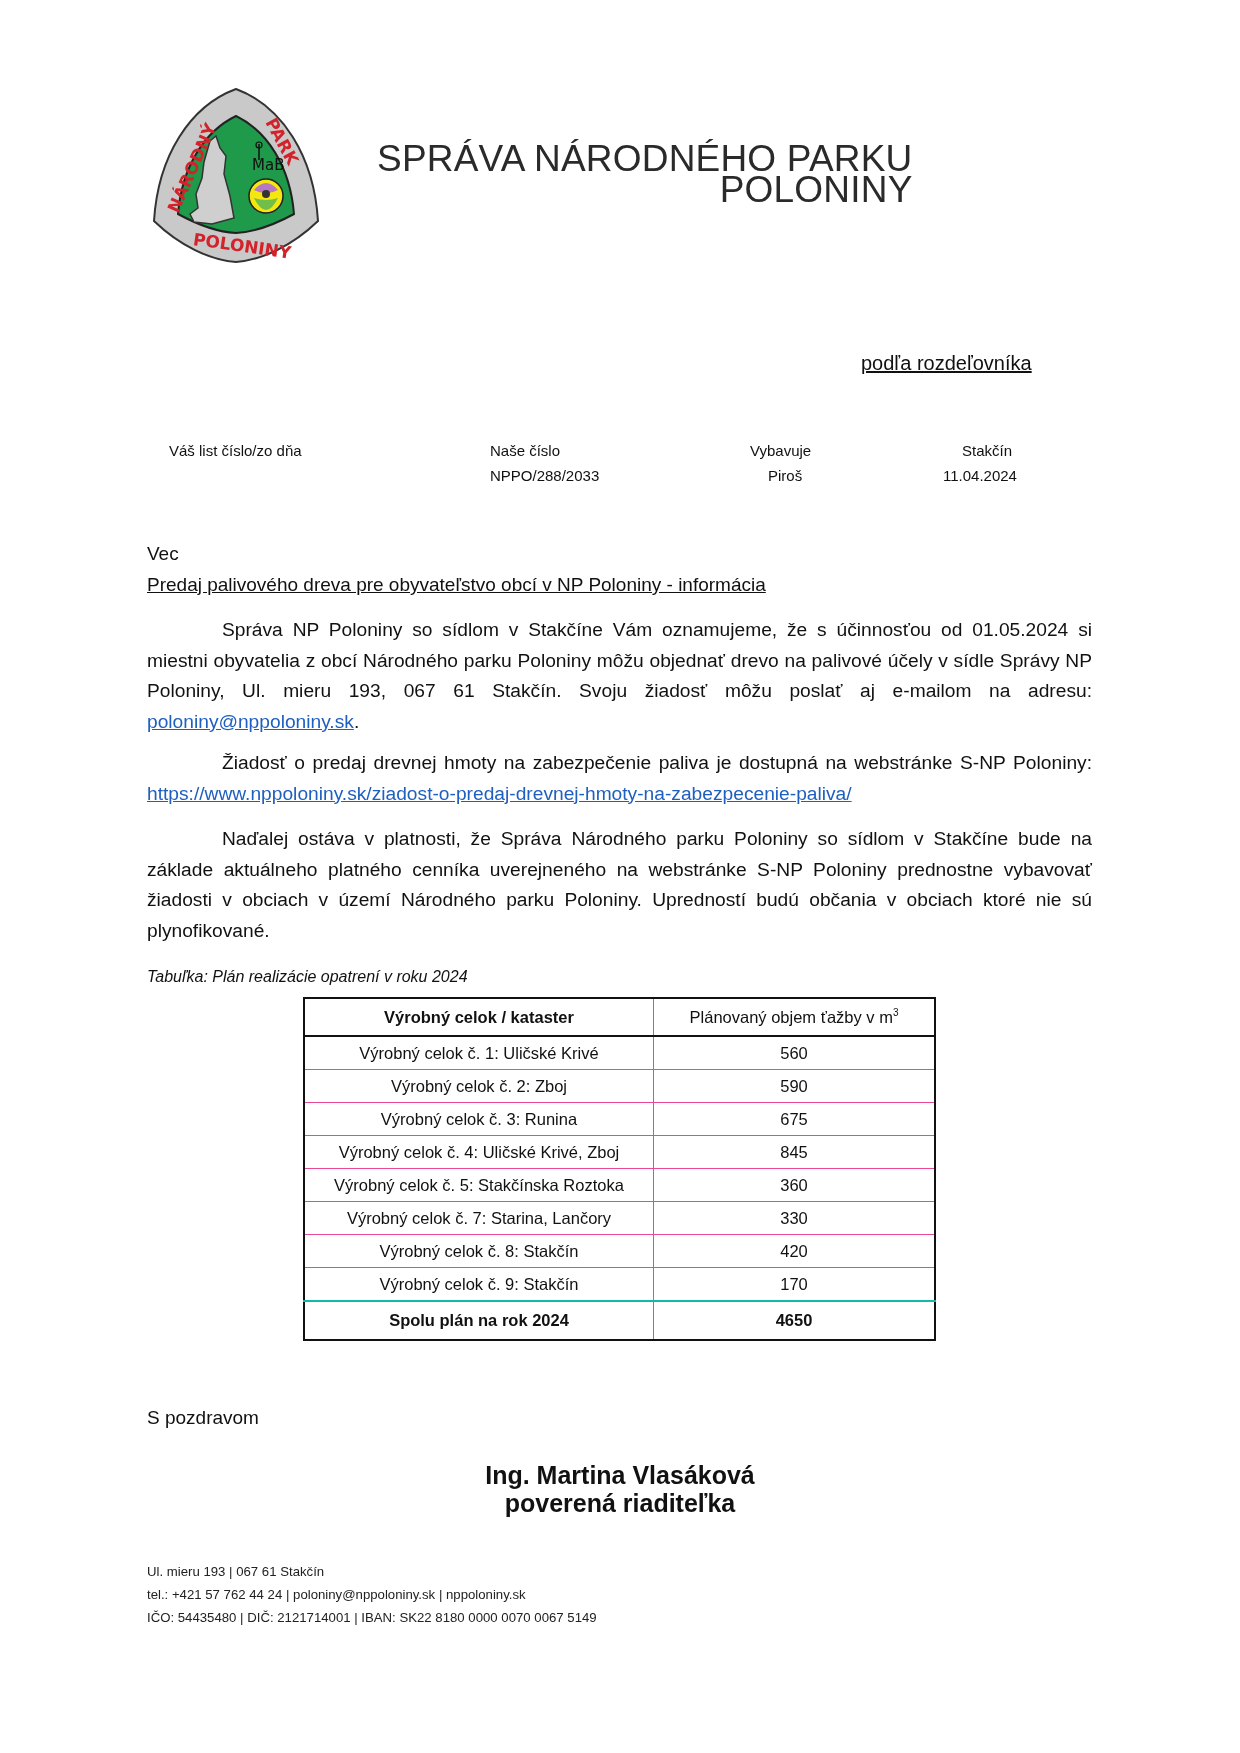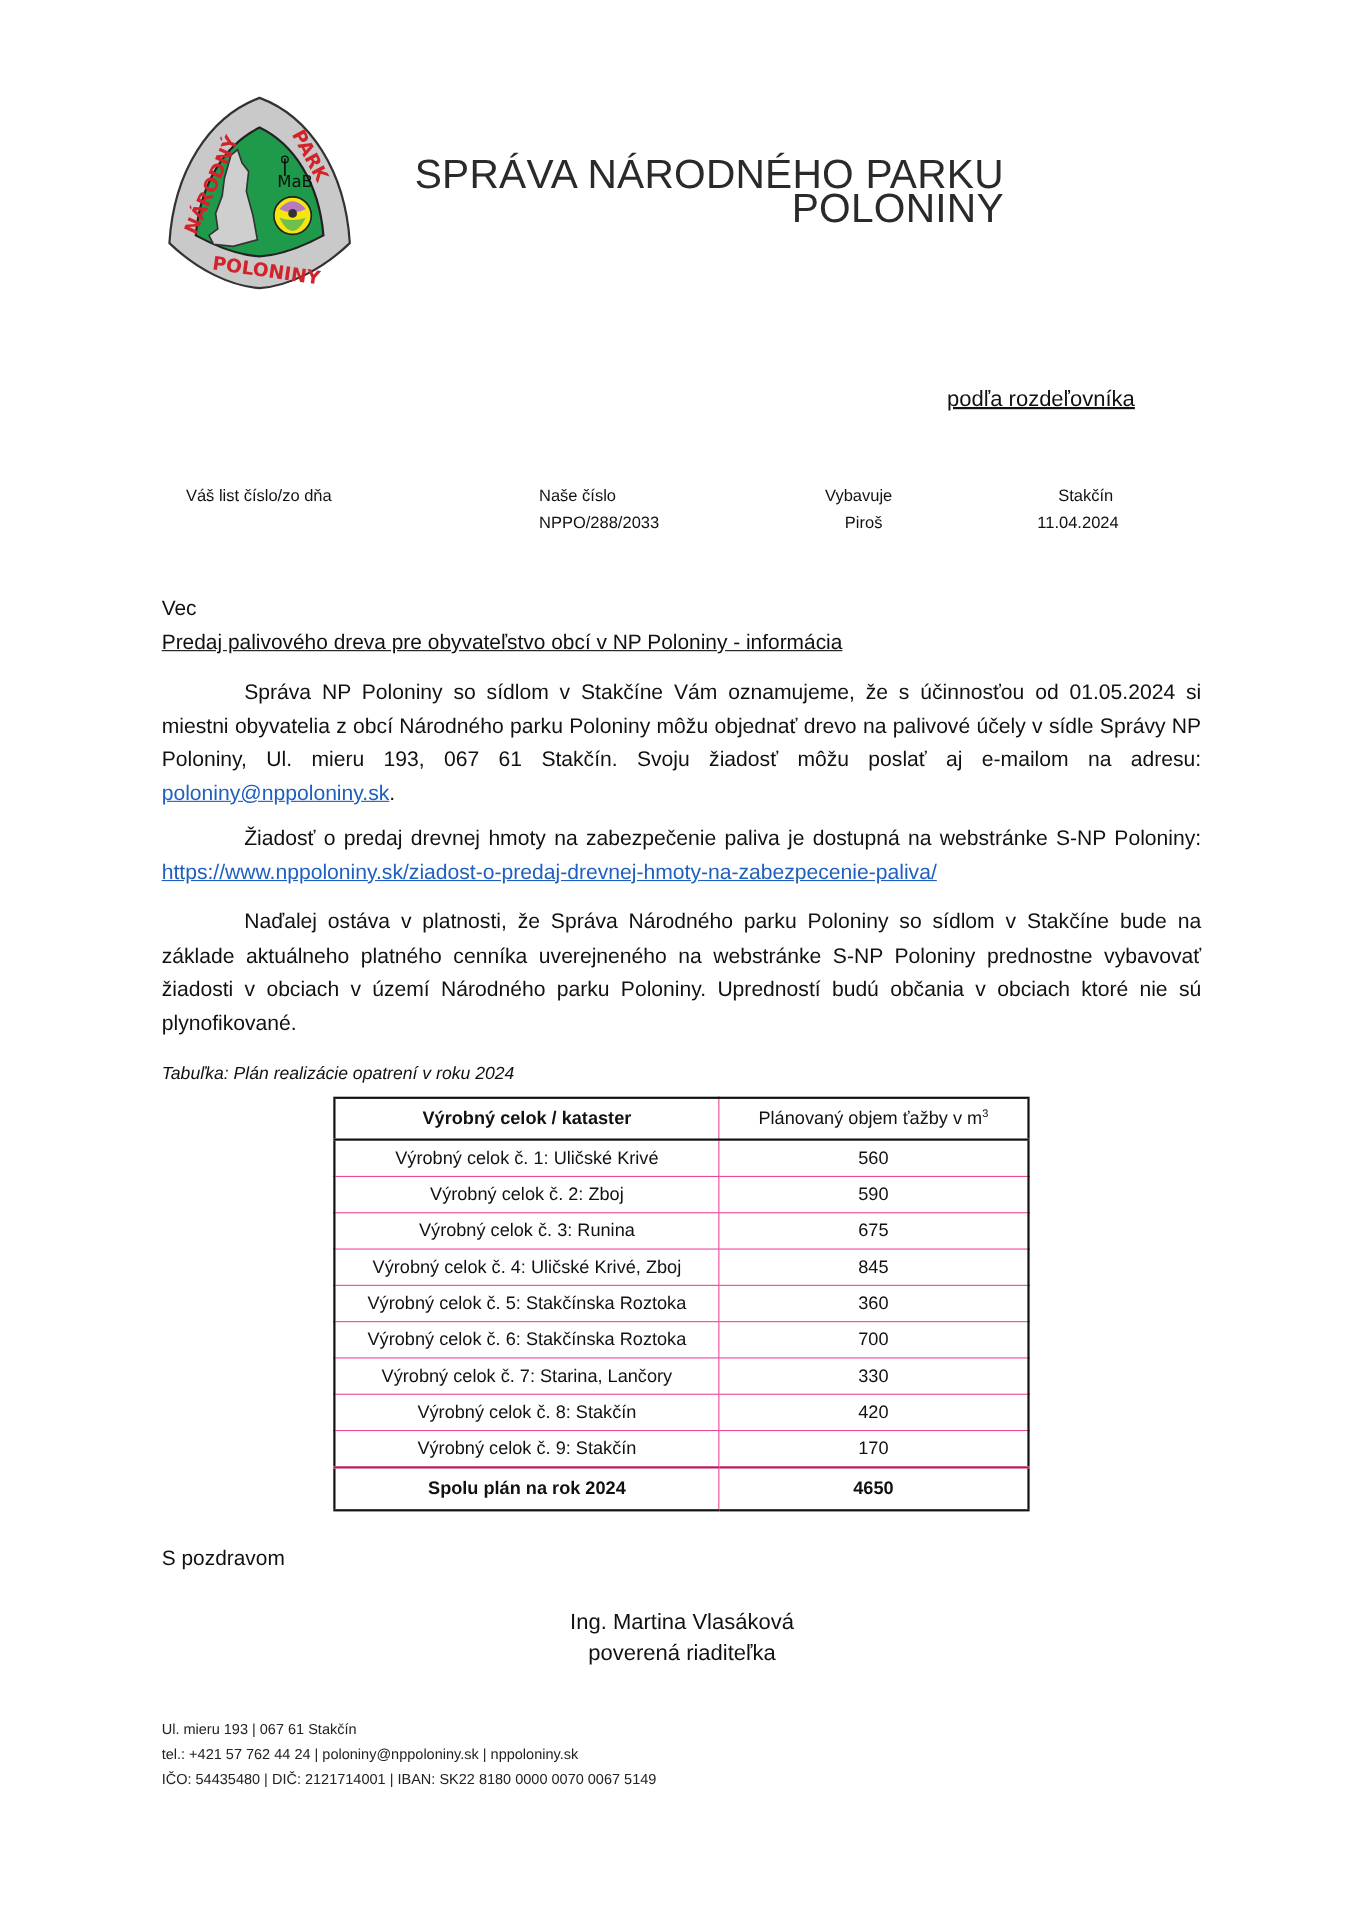--- a/index.html
+++ b/index.html
@@ -26,25 +26,25 @@
   .caption { left: 147px; top: 968px; font-size: 16px; font-style: italic; white-space: nowrap; }
   table.plan { position: absolute; left: 303px; top: 997px; width: 633px; border-collapse: collapse;
                font-size: 16.5px; }
   table.plan td, table.plan th { border: 1px solid #ec4899; text-align: center; padding: 0 4px;
                white-space: nowrap; }
   table.plan th { height: 36px; font-weight: bold; }
   table.plan th.th2 { font-weight: normal; }
   table.plan thead tr { border-top: 2px solid #111; border-bottom: 2px solid #111; }
   table.plan td { height: 32px; }
   table.plan td.c1 { width: 340px; }
-  table.plan tr.total td { height: 37px; font-weight: bold; border-top: 2px solid #be185d; border-bottom: 2.5px solid #111; }
+  table.plan tr.total td { height: 37px; font-weight: bold; border-top: 2px solid #14b8a6; border-bottom: 2.5px solid #111; }
   table.plan { border-left: 2px solid #111; border-right: 2px solid #111; }
   sup { font-size: 10px; vertical-align: 7px; }
   .greeting { left: 147px; top: 1407px; font-size: 19px; }
-  .signature { left: 470px; width: 300px; top: 1461px; font-size: 20px; line-height: 28px; text-align: center; }
+  .signature { left: 470px; width: 300px; top: 1461px; font-size: 25px; line-height: 28px; text-align: center; font-weight: bold; }
   .footer { left: 147px; top: 1560px; font-size: 13.2px; line-height: 23px; color: #222; white-space: nowrap; }
 </style>
 </head>
 <body>
 
 <div class="abs logo">
   <svg width="172" height="178" viewBox="0 0 172 178">
     <path d="M86 3 C 40 20, 8 70, 4 135 C 30 160, 60 174, 86 176 C 112 174, 142 160, 168 135 C 164 70, 132 20, 86 3 Z" fill="#c9c9c9" stroke="#333" stroke-width="2"></path>
     <path d="M86 30 C 55 45, 32 80, 28 128 C 50 140, 68 146, 86 147 C 104 146, 122 140, 144 128 C 140 80, 117 45, 86 30 Z" fill="#1e9a4a" stroke="#222" stroke-width="2"></path>
 
@@ -124,24 +124,20 @@
       </tr>
     <tr>
         <td class="c1">Výrobný celok č. 4:  Uličské Krivé, Zboj</td>
         <td>845</td>
       </tr>
     <tr>
         <td class="c1">Výrobný celok č. 5:  Stakčínska Roztoka</td>
         <td>360</td>
       </tr>
     <tr>
-        <td class="c1">Výrobný celok č. 6:  Stakčínska Roztoka</td>
-        <td>700</td>
-      </tr>
-    <tr>
         <td class="c1">Výrobný celok č. 7: Starina, Lančory</td>
         <td>330</td>
       </tr>
     <tr>
         <td class="c1">Výrobný celok č. 8: Stakčín</td>
         <td>420</td>
       </tr>
     <tr>
         <td class="c1">Výrobný celok č. 9: Stakčín</td>
         <td>170</td>

